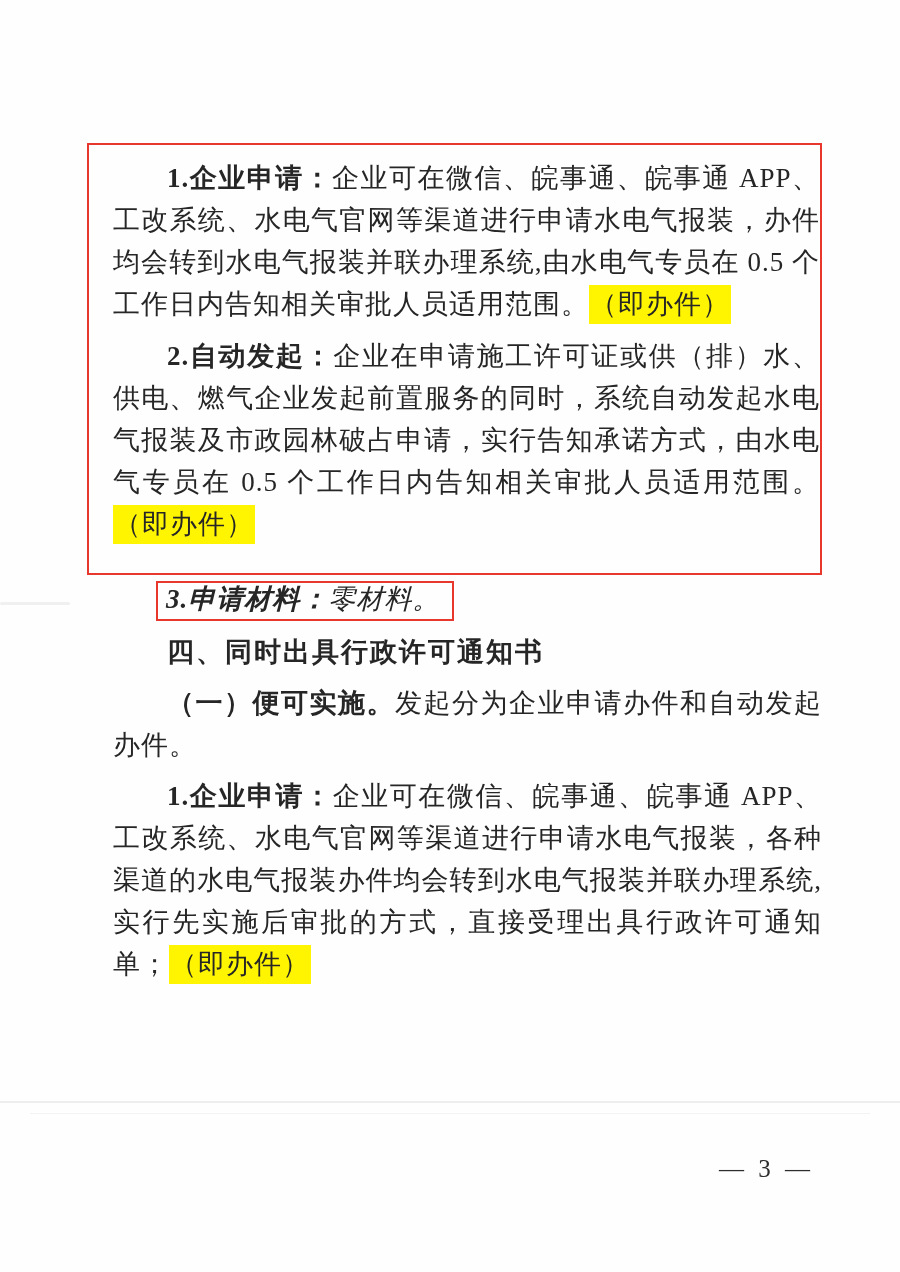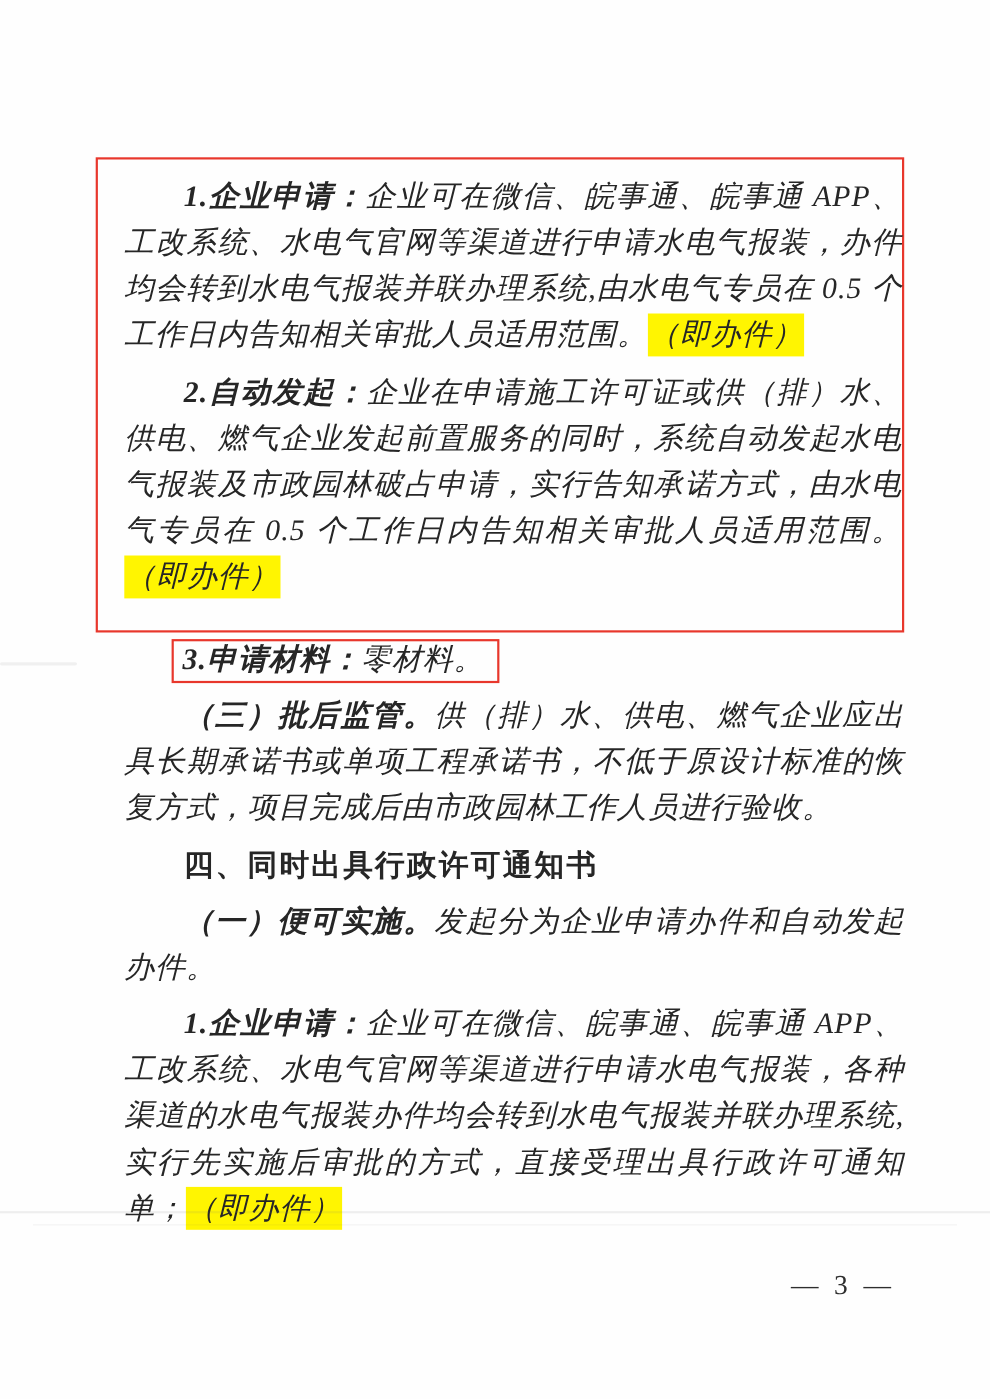--- a/index.html
+++ b/index.html
@@ -18,21 +18,20 @@
     top: 143px;
     width: 709px;
     font-size: 27px;
     line-height: 42px;
     text-align: justify;
     letter-spacing: 1px;
   }
   .para {
     margin: 0 0 9px 0;
     text-indent: 2em;
-    font-style: italic;
   }
   .para:last-child { margin-bottom: 0; }
   .lead { font-weight: bold; }
   mark.hl {
     background: #fff501;
     color: #262626;
     padding: 4px 1px 5px 1px;
   }
   .redbox-large {
     border: 2px solid #e8372c;
@@ -89,21 +88,20 @@
     <div class="redbox-large">
       <p class="para"><span class="lead">1.企业申请：</span><span>企业可在微信、皖事通、皖事通 APP、工改系统、水电气官网等渠道进行申请水电气报装，办件均会转到水电气报装并联办理系统,由水电气专员在 0.5 个工作日内告知相关审批人员适用范围。</span><mark class="hl">（即办件）</mark></p>
       <p class="para"><span class="lead">2.自动发起：</span><span>企业在申请施工许可证或供（排）水、供电、燃气企业发起前置服务的同时，系统自动发起水电气报装及市政园林破占申请，实行告知承诺方式，由水电气专员在 0.5 个工作日内告知相关审批人员适用范围。</span><mark class="hl">（即办件）</mark></p>
     </div>
 
     <div class="materials-row">
       <span class="redbox-small"><span class="lead">3.申请材料：</span><span>零材料。</span></span>
     </div>
 
 
-    <p class="para"><span class="lead">（三）批后监管。</span><span>供（排）水、供电、燃气企业应出具长期承诺书或单项工程承诺书，不低于原设计标准的恢复方式，项目完成后由市政园林工作人员进行验收。</span></p>
 
     <p class="heading-sans">四、同时出具行政许可通知书</p>
 
     <p class="para"><span class="lead">（一）便可实施。</span><span>发起分为企业申请办件和自动发起办件。</span></p>
 
     <p class="para"><span class="lead">1.企业申请：</span><span>企业可在微信、皖事通、皖事通 APP、工改系统、水电气官网等渠道进行申请水电气报装，各种渠道的水电气报装办件均会转到水电气报装并联办理系统,实行先实施后审批的方式，直接受理出具行政许可通知单；</span><mark class="hl">（即办件）</mark></p>
 
   </div>
 
   <div class="scan-streak streak-1"></div>

